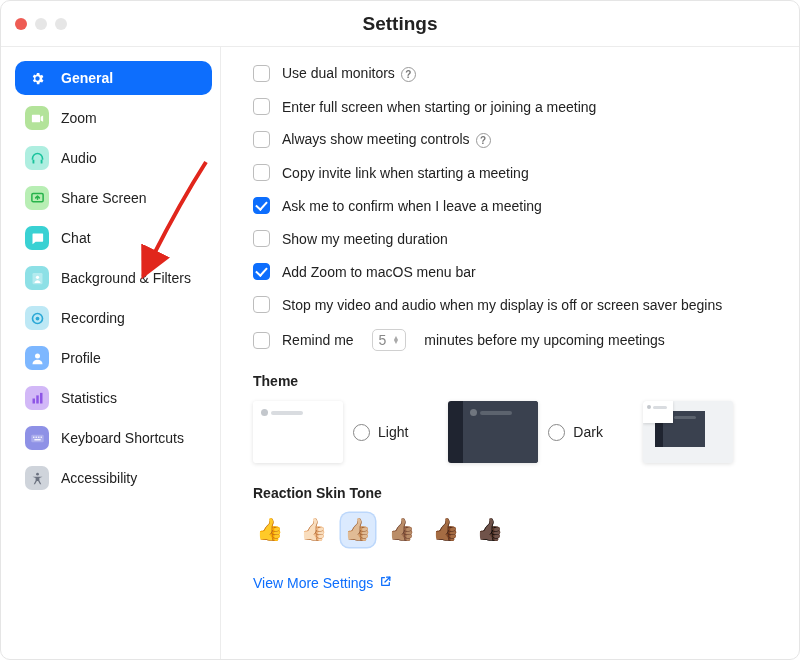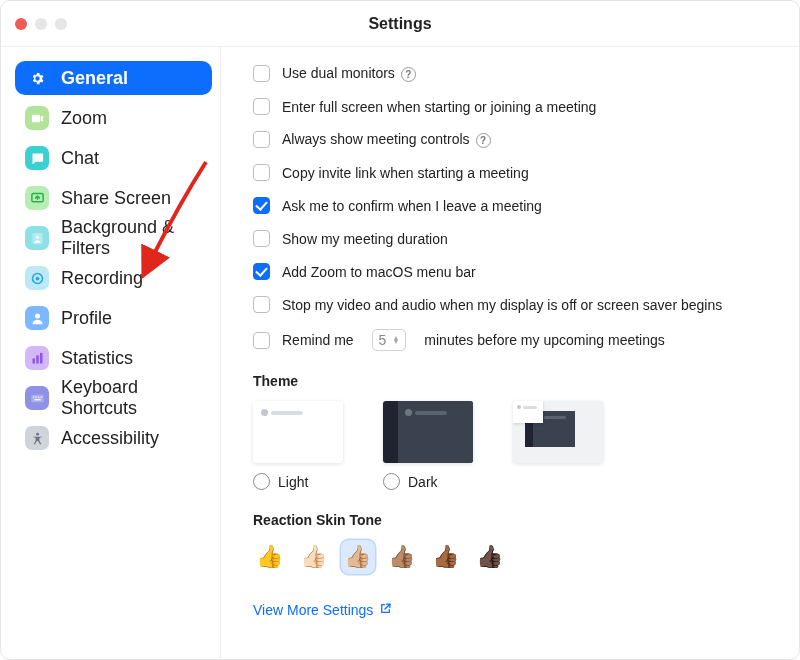--- a/index.html
+++ b/index.html
@@ -11,46 +11,46 @@
     color:#222;
     font-size:14px;
     overflow:hidden;
   }
   .window { width:800px; height:660px; background:#fff; border-radius:10px; border:1px solid #e5e5e5; position:relative; overflow:hidden;}
   .titlebar { height:46px; border-bottom:1px solid #ececec; position:relative; display:flex; align-items:center; justify-content:center;}
   .traffic { position:absolute; left:14px; top:17px; display:flex; gap:8px;}
   .dot { width:12px; height:12px; border-radius:50%; }
   .dot.red { background:#ee5c54; }
   .dot.grey { background:#e6e6e6;}
-  .title { font-weight:700; font-size:16px; }
+  .title { font-weight:700; font-size:19px; }
   .body { display:flex; height:calc(100% - 46px); }
   .sidebar { width:220px; padding:14px 8px 14px 14px; border-right:1px solid #ececec; }
   .nav-item {
     display:flex; align-items:center; gap:12px;
     height:34px; padding:0 10px; border-radius:10px;
-    font-size:18px; color:#222; cursor:pointer; margin-bottom:6px;
+    font-size:14px; color:#222; cursor:pointer; margin-bottom:6px;
   }
   .nav-item.active { background:#0d6efd; color:#fff; font-weight:600;}
   .nav-icon { width:24px; height:24px; border-radius:7px; display:flex; align-items:center; justify-content:center; flex-shrink:0;}
   .nav-item.active .nav-icon svg { fill:#fff; }
   .content { flex:1; padding:18px 28px 20px 32px; overflow:auto; position:relative;}
   .check-row { display:flex; align-items:center; gap:12px; margin:0 0 16px 0; font-size:14px; color:#222;}
   .checkbox {
     width:17px; height:17px; border:1.5px solid #bdbdbd; border-radius:4px; flex-shrink:0;
     display:flex; align-items:center; justify-content:center; background:#fff; cursor:pointer;
   }
   .checkbox.checked { background:#0d6efd; border-color:#0d6efd;}
   .checkbox.checked::after { content:""; width:9px; height:5px; border-left:2.2px solid #fff; border-bottom:2.2px solid #fff; transform:rotate(-48deg); margin-top:-2px;}
   .info-icon { width:15px; height:15px; border:1.3px solid #999; border-radius:50%; display:inline-flex; align-items:center; justify-content:center; font-size:10px; color:#777; font-weight:700; margin-left:6px;}
   .info-icon::before{content:"?";}
   .spinbox { display:inline-flex; align-items:center; border:1px solid #d0d0d0; border-radius:5px; height:22px; padding:0 6px; margin:0 6px; color:#888; gap:6px;}
   .spin-arrows { display:flex; flex-direction:column; line-height:4px; font-size:7px; color:#aaa;}
   .section-title { font-weight:700; margin:22px 0 12px 0;}
   .theme-row { display:flex; gap:40px; }
-  .theme-opt { display:flex; flex-direction:column; gap:10px; cursor:pointer;}
+  .theme-opt { display:flex; flex-direction:row; gap:10px; cursor:pointer;}
   .theme-thumb { width:90px; height:62px; background:#f0f2f4; border-radius:3px; box-shadow:0 1px 4px rgba(0,0,0,0.12); position:relative; overflow:hidden;}
   .theme-radio-row { display:flex; align-items:center; gap:8px; font-size:14px;}
   .radio { width:17px; height:17px; border:1.8px solid #888; border-radius:50%; display:flex; align-items:center; justify-content:center;}
   .radio.selected { border-color:#0d6efd; border-width:5px;}
   .skin-row { display:flex; gap:10px; margin-top:8px;}
   .skin { width:34px; height:34px; border-radius:8px; display:flex; align-items:center; justify-content:center; font-size:22px; cursor:pointer;}
   .skin.selected { background:#dbeafe; box-shadow:0 0 0 1.5px #bcd7fb;}
   .view-more { color:#0d6efd; font-weight:500; cursor:pointer; margin-top:28px; display:inline-flex; align-items:center; gap:6px;}
   .ext-icon { display:inline-block; }
 
@@ -101,35 +101,44 @@
         </div>
         <div class="nav-item">
           <span class="nav-icon" style="background:#b3e39a;color:#ffffff">
             <svg width="15" height="15" viewBox="0 0 24 24" fill="currentColor">
               <path d="M4 6h11a1 1 0 011 1v10a1 1 0 01-1 1H4a1 1 0 01-1-1V7a1 1 0 011-1zm13 3l4-2v10l-4-2z"></path>
             </svg>
           </span>
           <span>Zoom</span>
         </div>
         <div class="nav-item">
-          <span class="nav-icon" style="background:#39d1d3;color:#ffffff">
-            <svg width="15" height="15" viewBox="0 0 24 24" fill="currentColor">
-              <path d="M4 4h16a1 1 0 011 1v11a1 1 0 01-1 1H9l-5 4V5a1 1 0 011-1z"></path>
-            </svg>
-          </span>
-          <span>Chat</span>
+          <span class="nav-icon" style="background:#aeeee0;color:#19c39c">
+            <svg width="15" height="15" viewBox="0 0 24 24" fill="none" stroke="currentColor" stroke-width="2.6">
+              <path d="M4 14v-2a8 8 0 0116 0v2"></path>
+              <path d="M4 14h3v6H5a1 1 0 01-1-1zM20 14h-3v6h2a1 1 0 001-1z" fill="currentColor" stroke="none"></path>
+            </svg>
+          </span>
+          <span>Audio</span>
         </div>
         <div class="nav-item">
           <span class="nav-icon" style="background:#b8eeb4;color:#27b34b">
             <svg width="15" height="15" viewBox="0 0 24 24" fill="none" stroke="currentColor" stroke-width="2.4">
               <rect x="3" y="4" width="18" height="13" rx="2"></rect>
               <path d="M12 8v5M9 11l3-3 3 3" stroke-linecap="round" stroke-linejoin="round"></path>
             </svg>
           </span>
           <span>Share Screen</span>
+        </div>
+        <div class="nav-item">
+          <span class="nav-icon" style="background:#39d1d3;color:#ffffff">
+            <svg width="15" height="15" viewBox="0 0 24 24" fill="currentColor">
+              <path d="M4 4h16a1 1 0 011 1v11a1 1 0 01-1 1H9l-5 4V5a1 1 0 011-1z"></path>
+            </svg>
+          </span>
+          <span>Chat</span>
         </div>
         <div class="nav-item">
           <span class="nav-icon" style="background:#8de0e6;color:#ffffff">
             <svg width="15" height="15" viewBox="0 0 24 24" fill="currentColor">
               <rect x="4" y="3" width="16" height="18" rx="2" opacity="0.35"></rect>
               <circle cx="12" cy="10" r="2.6"></circle>
               <path d="M7 19c.8-3 3-4.4 5-4.4s4.2 1.4 5 4.4z"></path>
             </svg>
           </span>
           <span>Background &amp; Filters</span>

